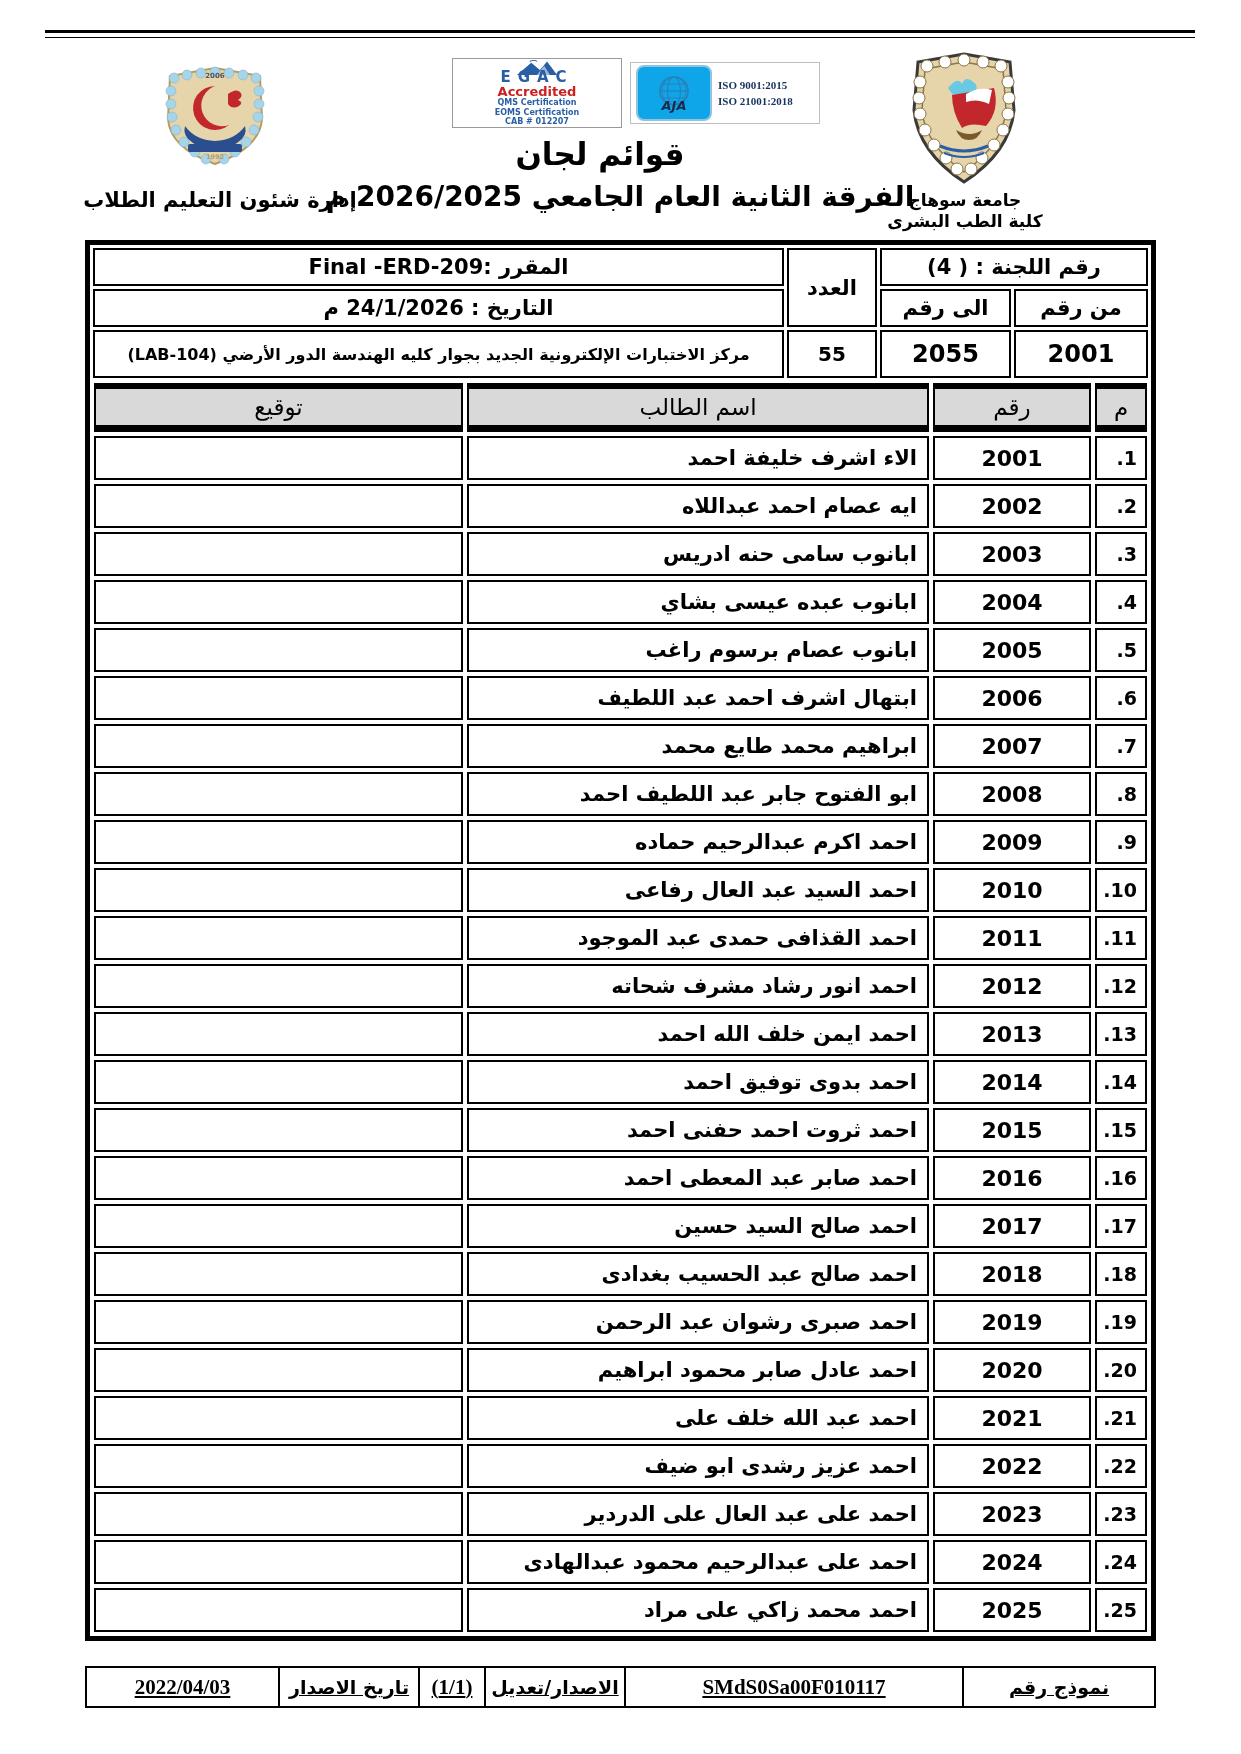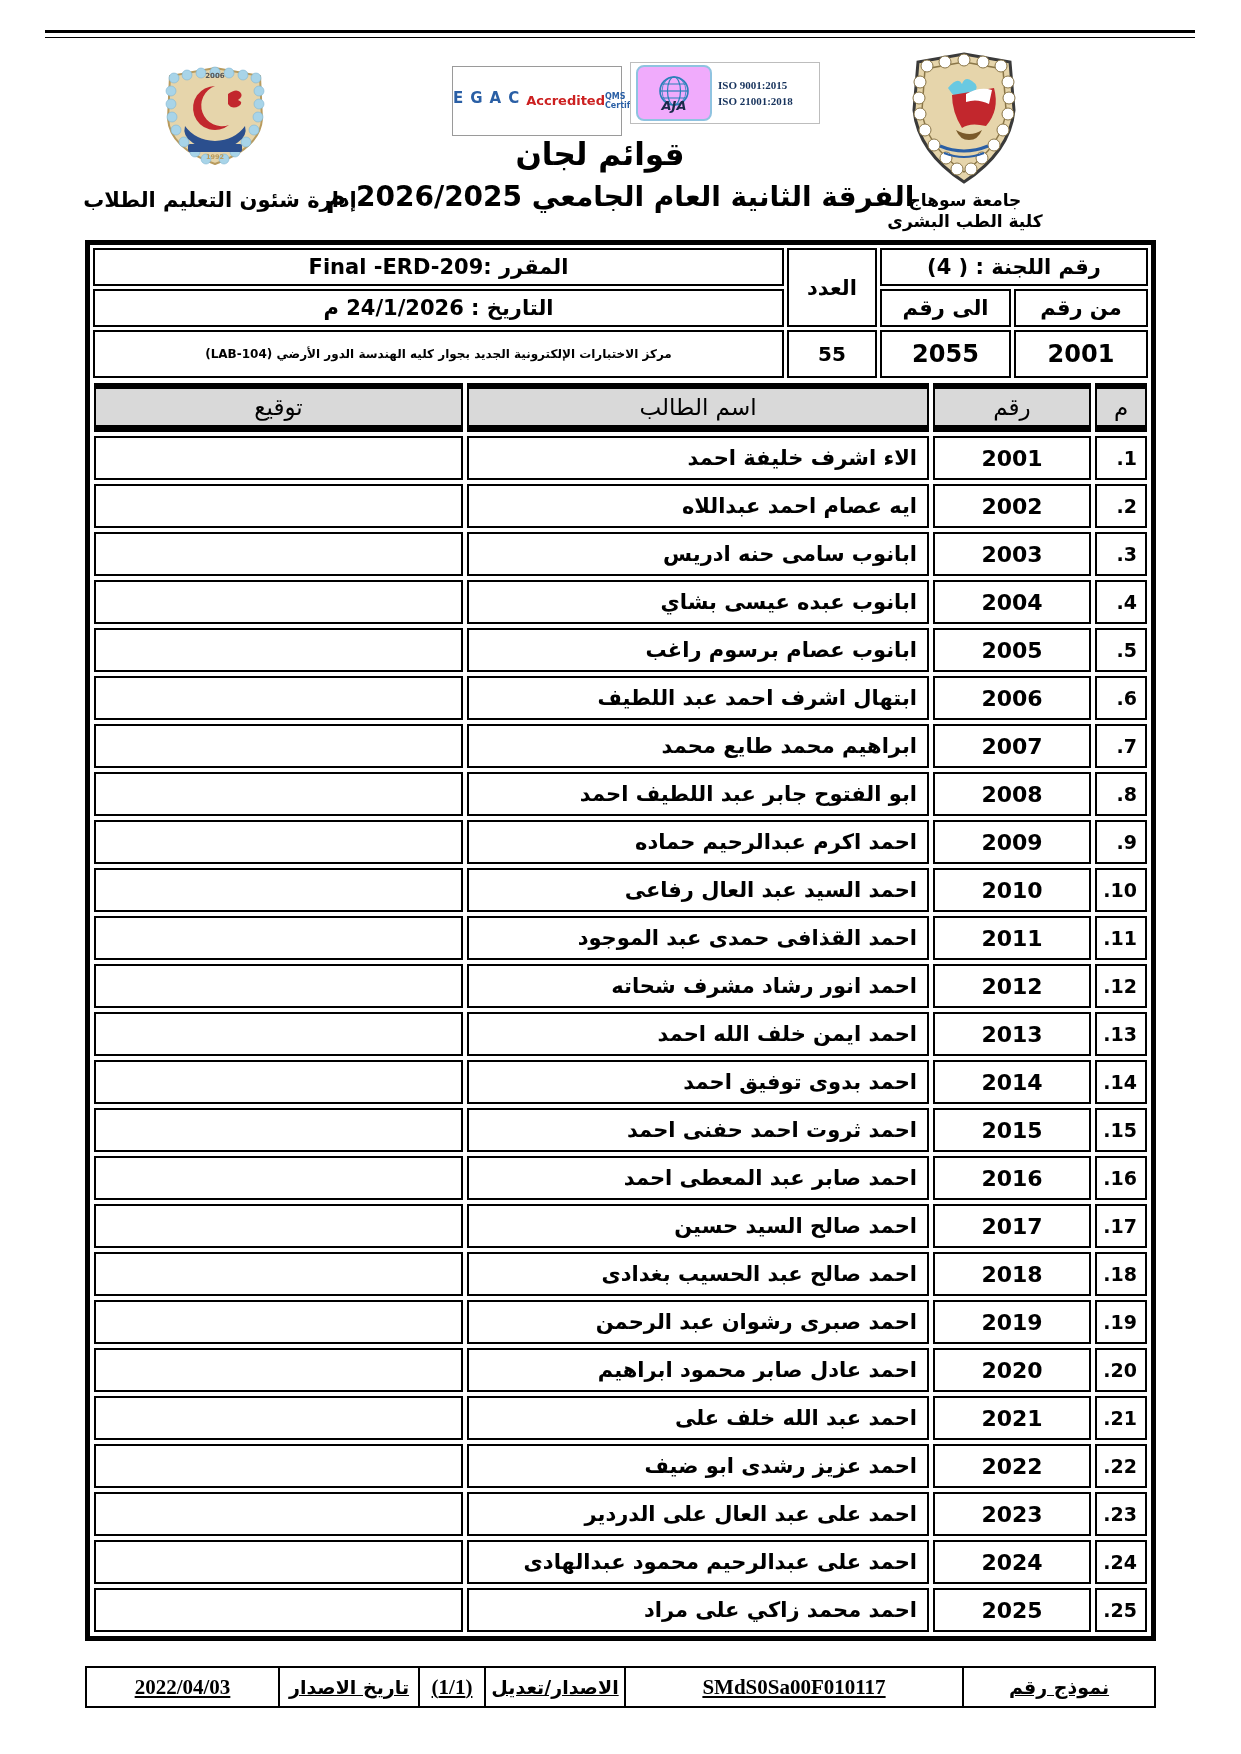--- a/index.html
+++ b/index.html
@@ -12,41 +12,41 @@
   .top-rule{left:45px;top:30px;width:1150px;height:4px;border-top:3px solid #000;border-bottom:1px solid #000;}
   
   .logo-left{left:112px;top:64px;width:206px;height:104px;background:#fff;}
   .caption-left{left:80px;top:188px;width:280px;text-align:center;font-size:21px;font-weight:bold;direction:rtl;}
   .title1{left:310px;top:136px;width:580px;text-align:center;font-size:31px;font-weight:bold;direction:rtl;}
   .title2{left:270px;top:180px;width:700px;text-align:center;font-size:28px;font-weight:bold;direction:rtl;}
   .logo-right{left:882px;top:50px;width:165px;height:138px;}
   .caption-right{left:870px;top:190px;width:190px;text-align:center;font-size:17px;font-weight:bold;line-height:1.25;direction:rtl;}
   
   .egac-box{left:452px;top:58px;width:170px;height:70px;border:1px solid #9a9a9a;background:#fff;direction:ltr;
-    display:flex;flex-direction:row;align-items:center;justify-content:flex-start;padding:1px 0;box-sizing:border-box;margin-top:8px;}
+    display:flex;flex-direction:column;align-items:center;justify-content:flex-start;padding:1px 0;box-sizing:border-box;}
   .egac-word{font-size:15px;letter-spacing:7px;color:#2a5fa5;font-weight:bold;line-height:1;margin-top:-6px;}
   .egac-accredited{font-size:13px;color:#cc2020;font-weight:bold;line-height:1.05;}
   .egac-line{font-size:8px;color:#2a5fa5;font-weight:bold;line-height:1.15;}
   .aja-box{left:630px;top:62px;width:190px;height:62px;border:1px solid #bdbdbd;background:#fff;direction:ltr;
     display:flex;align-items:center;gap:6px;padding:3px 5px;box-sizing:border-box;}
-  .aja-globe-wrap{width:72px;height:52px;background:#f0abfc;border:2px solid #8fc3e0;border-radius:8px;
+  .aja-globe-wrap{width:72px;height:52px;background:#0ea5e9;border:2px solid #8fc3e0;border-radius:8px;
     display:flex;flex-direction:column;align-items:center;justify-content:center;position:relative;}
   .aja-word{font-size:13px;font-weight:bold;color:#1a2a4a;font-style:italic;line-height:1;margin-top:-8px;}
   .aja-iso{display:flex;flex-direction:column;justify-content:center;}
   .aja-iso div{font-size:11px;font-weight:bold;color:#16325c;line-height:1.5;font-family:"Liberation Serif",serif;}
   
   .main-wrapper{left:85px;top:240px;width:1071px;border:5px solid #000;background:#fff;box-sizing:border-box;direction:rtl;}
   table{width:100%;table-layout:fixed;}
   .info-table{border-collapse:separate;border-spacing:3px;}
   .info-table td{border:2px solid #000;vertical-align:middle;text-align:center;font-weight:bold;background:#fff;overflow:hidden;}
   .it-label{font-size:21px;height:32px;}
   .it-course{font-size:21px;height:32px;}
   .it-num{font-size:24px;height:42px;}
   .it-count-val{font-size:20px;height:42px;}
-  .it-loc{font-size:12px;height:42px;}
+  .it-loc{font-size:16px;height:42px;}
   .students-table{border-collapse:separate;border-spacing:4px;margin-top:-2px;}
   .students-table th{
     background:#d9d9d9;border:2px solid #000;border-top:6px solid #000;border-bottom:7px solid #000;
     height:34px;font-size:23px;font-weight:normal;vertical-align:middle;text-align:center;overflow:hidden;
   }
   .students-table td{border:2px solid #000;height:38px;vertical-align:middle;font-weight:bold;background:#fff;overflow:hidden;}
   .c-serial{font-size:19px;text-align:right;padding-left:0;padding-right:8px;}
   .c-number{font-size:22px;text-align:center;}
   .c-name{font-size:21px;text-align:right;padding-right:10px;}
   .c-sign{}

